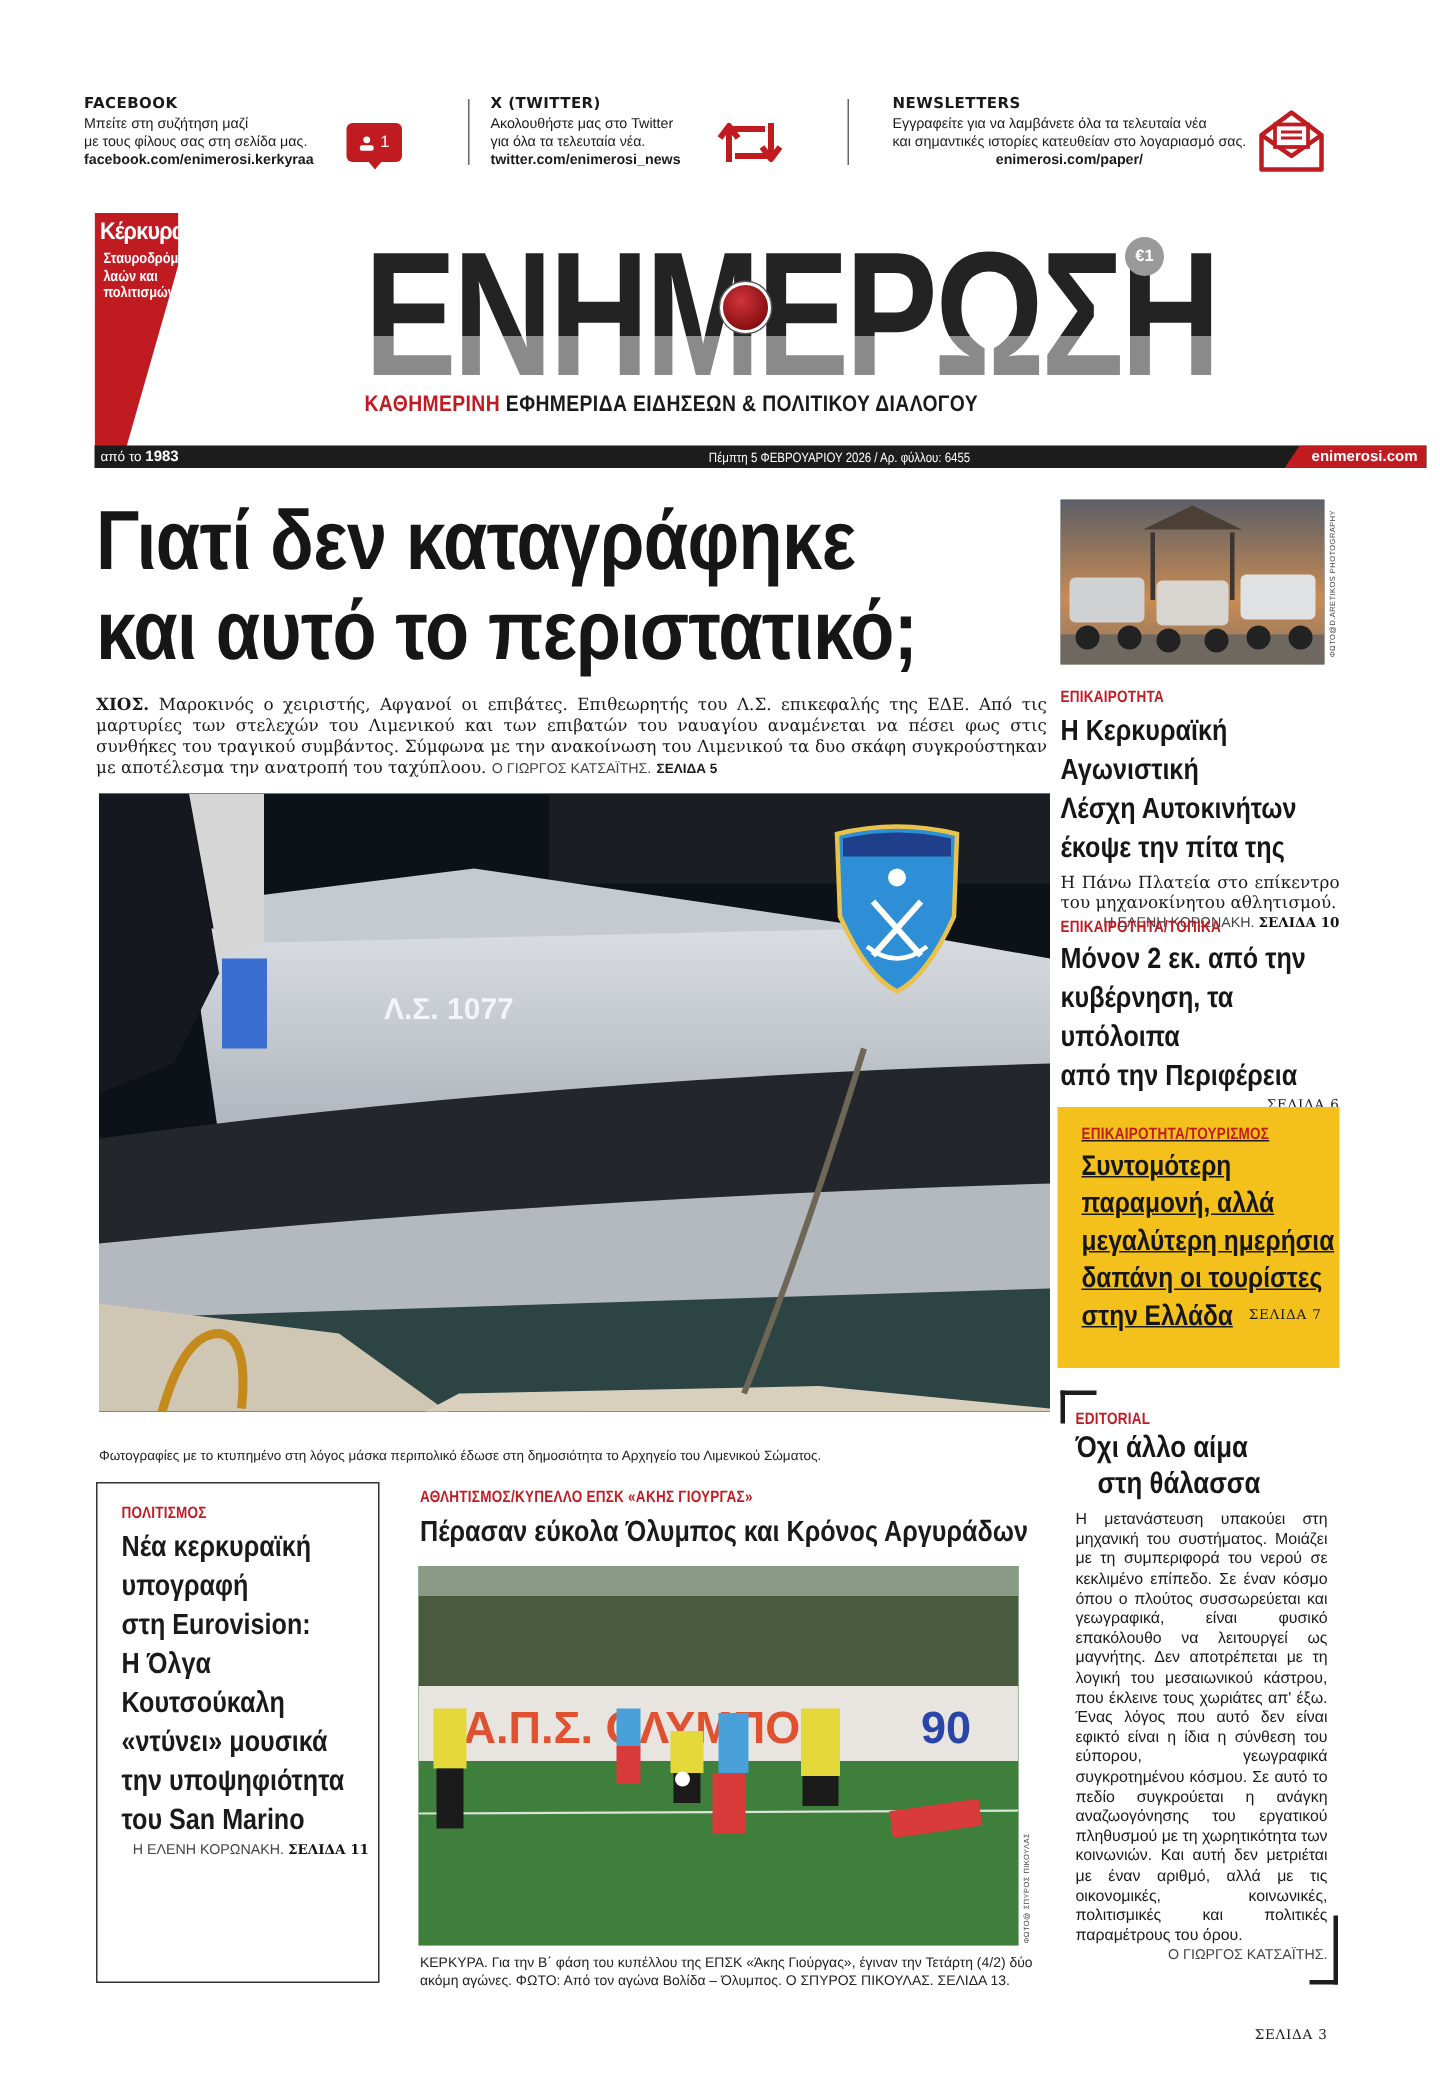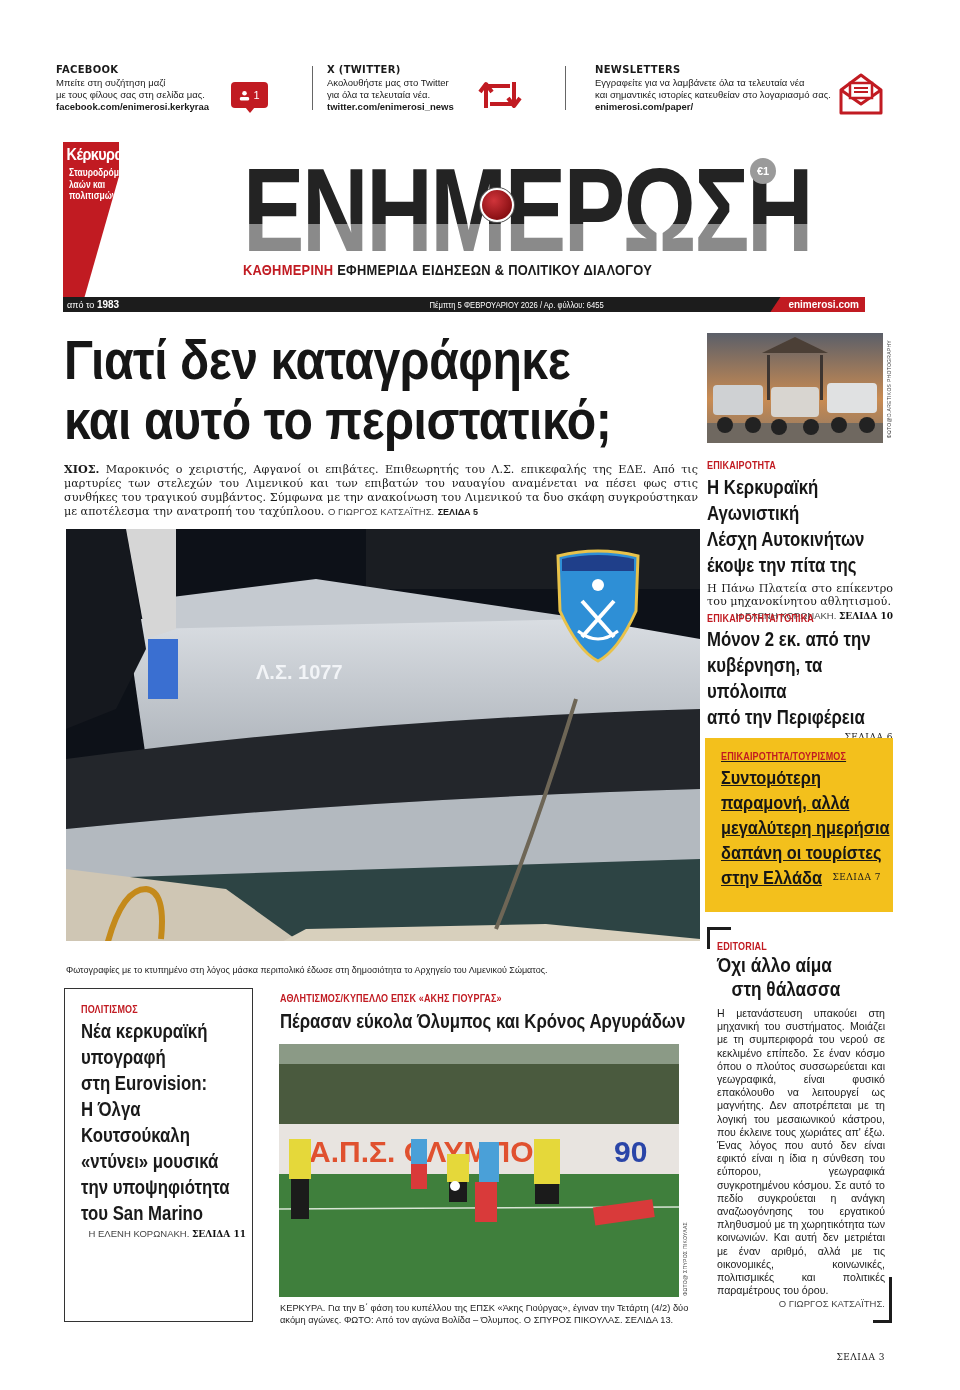--- a/index.html
+++ b/index.html
@@ -3,36 +3,36 @@
 <meta charset="utf-8">
 <style>
   * { box-sizing: border-box; margin: 0; padding: 0; }
   body { width: 960px; height: 1390px; background: #ffffff; font-family: "Liberation Sans", sans-serif; color: #1a1a1a; position: relative; overflow: hidden; }
   .abs { position: absolute; }
   .serif { font-family: "DejaVu Serif", "Liberation Serif", serif; }
 
   
   .social { top: 64px; font-size: 9.5px; line-height: 12px; }
   .social .ttl { font-family: "DejaVu Sans", sans-serif; font-weight: bold; font-size: 10px; letter-spacing: .3px; margin-bottom: 1px; }
-  .social .lnk { font-weight: bold; }
+  .social .lnk { font-weight: bold; text-align: center; }
   .vdiv { top: 66px; width: 1px; height: 44px; background: #666; }
 
   
   .kerkyra { left: 63px; top: 142px; width: 56px; height: 156px; background: #c11b22; clip-path: polygon(0 0,100% 0,100% 22%,38% 100%,0 100%); }
   .kerkyra .name { color: #fff; font-weight: bold; font-size: 16px; letter-spacing: -0.6px; padding: 4px 0 0 4px; transform: scaleX(.9); transform-origin: left; }
   .kerkyra .sub { color: #fff; font-size: 10px; line-height: 11.5px; font-weight: bold; padding: 3px 0 0 7px; transform: scaleX(.85); transform-origin: left; }
   .logo { left: 243px; top: 160px; width: 520px; height: 100px; }
   .logo-word { position: absolute; left: 0; top: 0; font-family: "Liberation Sans", sans-serif; font-weight: bold; font-size: 118px; line-height: 100px; letter-spacing: -3px; transform: scaleX(.78); transform-origin: left; white-space: nowrap; }
   .logo-black { color: #232323; clip-path: inset(0 0 36% 0); }
   .logo-gray { color: #8a8a8a; clip-path: inset(64% 0 0 0); }
   .globe { position: absolute; left: 237px; top: 28px; width: 34px; height: 34px; border-radius: 50%; background: radial-gradient(circle at 40% 35%, #d0343a, #8a1014 70%); border: 2px solid #fff; box-shadow: 0 0 0 1px #555; }
   .price { left: 750px; top: 158px; width: 26px; height: 26px; border-radius: 50%; background: #9a9a9a; color: #fff; font-size: 11px; font-weight: bold; display: flex; align-items: center; justify-content: center; }
   .tagline { left: 243px; top: 261px; font-size: 15px; font-weight: bold; letter-spacing: .3px; transform: scaleX(.86); transform-origin: left; white-space: nowrap; }
   .tagline .red { color: #c11b22; }
-  .datebar { left: 63px; top: 297px; width: 802px; height: 15px; background: #1c1c1c; color: #fff; font-size: 9px; display: flex; align-items: center; }
+  .datebar { left: 63px; top: 297px; width: 888px; height: 15px; background: #1c1c1c; color: #fff; font-size: 9px; display: flex; align-items: center; }
   .datebar .since { padding-left: 4px; width: 200px; }
   .datebar .since b { font-size: 10px; }
   .datebar .date { flex: 1; text-align: center; transform: scaleX(.85); }
   .datebar .site { background: #c11b22; height: 15px; padding: 0 6px 0 18px; font-weight: bold; font-size: 10px; display: flex; align-items: center; clip-path: polygon(10px 0,100% 0,100% 100%,0 100%); }
 
   
   .headline { left: 64px; top: 330px; width: 640px; font-size: 56px; line-height: 60px; font-weight: bold; letter-spacing: -0.5px; transform: scaleX(.86); transform-origin: left; color: #161616; }
   .lead-text { left: 64px; top: 462px; width: 634px; font-size: 11.2px; line-height: 14px; text-align: justify; }
   .lead-text .loc { font-weight: bold; }
   .lead-text .byline { font-family: "Liberation Sans", sans-serif; font-size: 9.5px; color: #444; }

